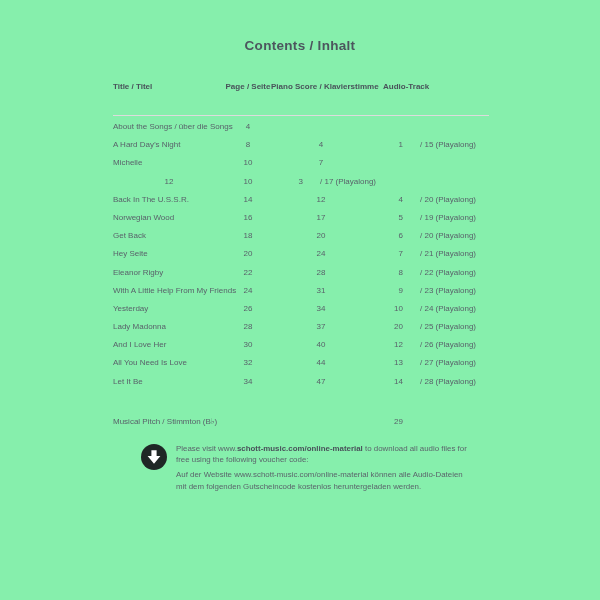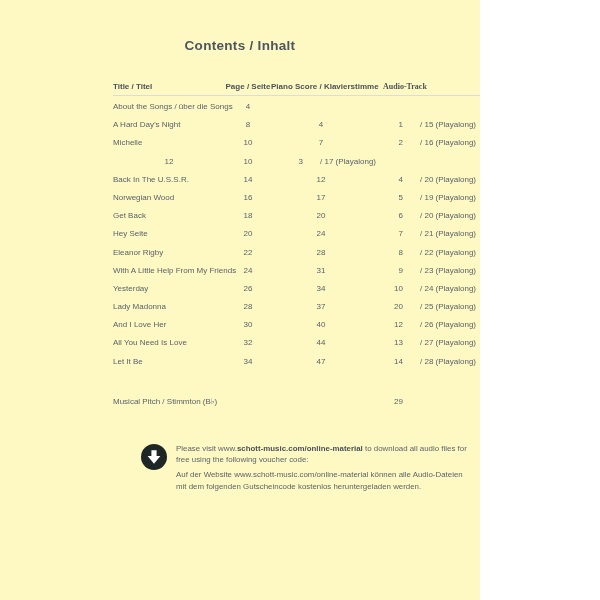--- a/index.html
+++ b/index.html
@@ -1,19 +1,19 @@
 <!DOCTYPE html>
 <html><head>
 <meta charset="utf-8">
 <style>
   html,body { margin:0; padding:0; background:#ffffff; }
   .page {
     position:relative;
-    width:480px; height:600px;
-    background:#fef9c3;
+    width:600px; height:600px;
+    background:#86efac;
     font-family:"Liberation Sans", sans-serif;
     color:#59626a;
     overflow:hidden;
   }
   .page-title {
     position:absolute;
     top:38px; left:0; width:100%;
     text-align:center;
     font-size:13.5px;
     font-weight:700;
@@ -25,26 +25,26 @@
     position:absolute;
     left:113px; top:82px;
     width:376px;
     font-size:8px;
   }
   .toc-header {
     display:grid;
     grid-template-columns:112px 46px 100px 1fr;
     font-weight:700;
     color:#49525a;
-    padding-bottom:4px;
+    padding-bottom:24px;
     border-bottom:1px solid #dcdcdc;
   }
   .toc-header .c-page, .toc-body-row .c-page { text-align:center; }
   .toc-header .c-piano, .toc-body-row .c-piano { text-align:center; white-space:nowrap; }
-  .toc-header .c-audio { padding-left:12px; white-space:nowrap;font-family:Liberation Serif, serif; }
+  .toc-header .c-audio { padding-left:12px; white-space:nowrap; }
   .toc-rows { padding-top:2px; }
   .toc-body-row {
     display:grid;
     grid-template-columns:112px 46px 100px 1fr;
     height:18.2px;
     line-height:18.2px;
     white-space:nowrap;
   }
   .toc-body-row.gap-before { margin-top:22px; }
   .c-title { text-align:left; }
@@ -103,21 +103,20 @@
         <div class="toc-body-row">
           <div class="c-title">A Hard Day’s Night</div>
           <div class="c-page">8</div>
           <div class="c-piano">4</div>
           <div class="c-audio"><span class="audio-num">1</span><span class="audio-rest">/ 15 (Playalong)</span></div>
         </div>
         <div class="toc-body-row">
           <div class="c-title">Michelle</div>
           <div class="c-page">10</div>
           <div class="c-piano">7</div>
-          <div class="c-audio"><span class="audio-num">2</span><span class="audio-rest">/ 16 (Playalong)</span></div>
         </div>
         <div class="toc-body-row">
           <div class="c-page">12</div>
           <div class="c-piano">10</div>
           <div class="c-audio"><span class="audio-num">3</span><span class="audio-rest">/ 17 (Playalong)</span></div>
         </div>
         <div class="toc-body-row">
           <div class="c-title">Back In The U.S.S.R.</div>
           <div class="c-page">14</div>
           <div class="c-piano">12</div>

